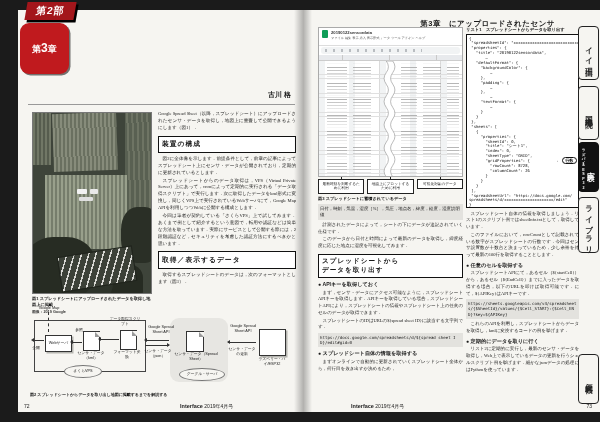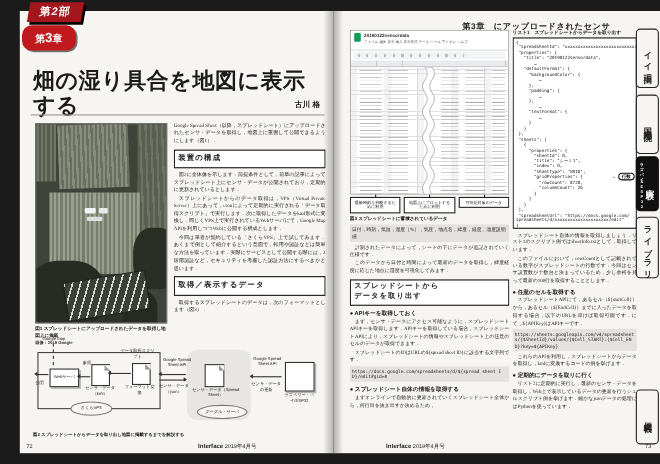--- a/index.html
+++ b/index.html
@@ -9,21 +9,21 @@
   .page.left{left:18px;width:285px;}
   .page.right{left:303px;width:297px;}
   .gutter{position:absolute;left:294px;top:10px;width:18px;height:402px;z-index:6;pointer-events:none;
     background:linear-gradient(90deg,rgba(0,0,0,0) 0%,rgba(0,0,0,0.28) 52%,rgba(0,0,0,0) 100%);}
 
   
   .badge-part{position:absolute;left:26px;top:2px;z-index:10;background:#a3161b;color:#fff;
     font-weight:bold;font-size:10px;padding:2px 10px;transform:skewX(-10deg);
     box-shadow:2.5px 2.5px 0 #000;letter-spacing:1px;}
   .badge-chap{position:absolute;left:20px;top:23px;z-index:10;background:#c01a1e;color:#fff;
-    font-weight:bold;font-size:9px;padding:4px 12px;border-radius:9px;box-shadow:1.5px 1.5px 0 #00000088;}
+    font-weight:bold;font-size:9px;padding:18px 12px;border-radius:9px;box-shadow:1.5px 1.5px 0 #00000088;}
   .badge-chap b{font-size:12px;}
 
   
   .title{position:absolute;left:12px;top:40px;width:262px;font-size:20px;font-weight:900;
     letter-spacing:0.5px;line-height:1.15;}
   .author{position:absolute;right:12px;top:80px;font-size:7px;font-weight:bold;}
   .author-rule{position:absolute;left:10px;right:8px;top:94px;border-top:0.6px solid #999;}
 
   .fig1{position:absolute;left:14px;top:102px;width:120px;}
   .photo{position:relative;width:118px;height:180px;background:#3e443a;overflow:hidden;border:0.5px solid #777;}
@@ -119,21 +119,20 @@
 </style>
 </head>
 <body>
 
 <div class="canvas">
 
   <div class="badge-part">第2部</div>
   <div class="badge-chap"><span>第</span><b>3</b><span>章</span></div>
 
   <div class="page left">
-    <h1 class="title">畑の湿り具合を地図に表示する</h1>
     <div class="author">古川 格</div>
     <div class="author-rule"></div>
 
     <div class="fig1">
       <div class="photo">
         <div class="ph f-topA"></div>
         <div class="ph f-topB"></div>
         <div class="ph f-right"></div>
         <div class="ph f-mid"></div>
         <div class="ph trees"></div>

